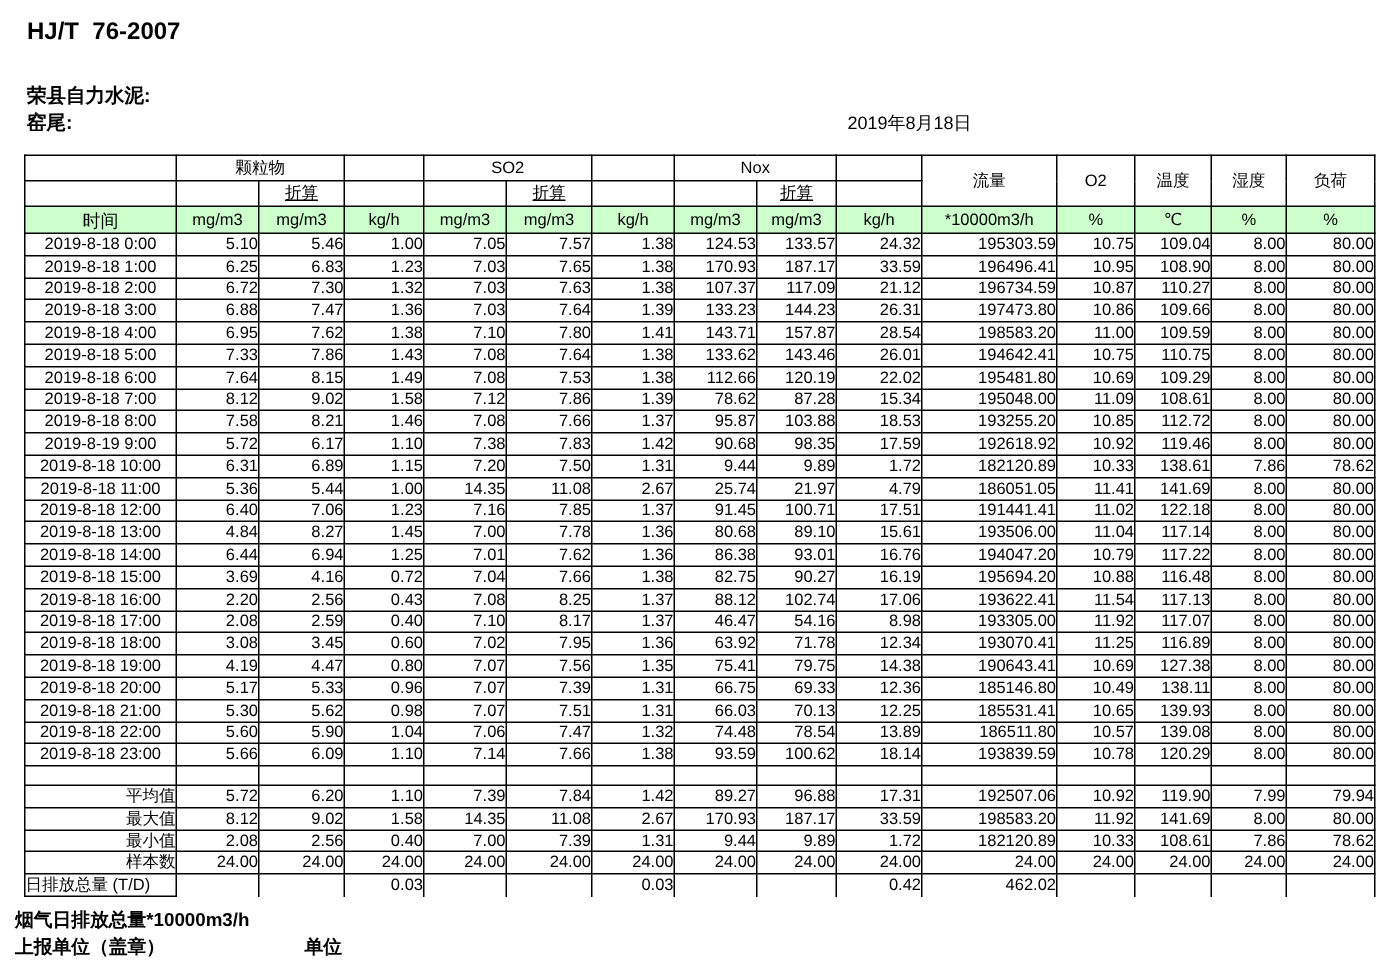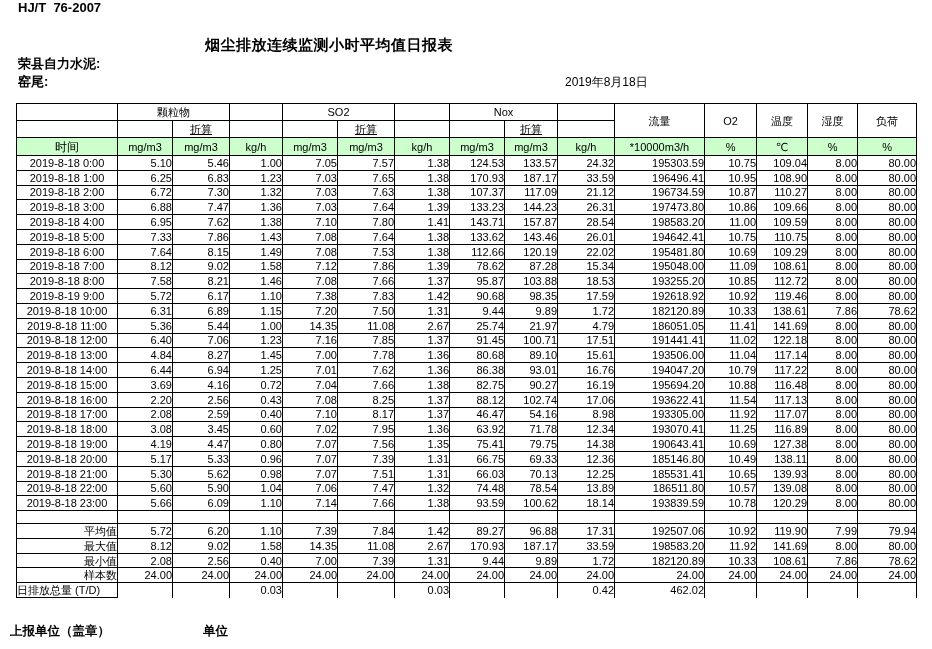--- a/index.html
+++ b/index.html
@@ -2,21 +2,21 @@
 <html><head>
 <meta charset="utf-8">
 <style>
   * { margin:0; padding:0; box-sizing:border-box; }
   html,body { background:#ffffff; }
   .page {
     position:relative; width:932px; height:649px; background:#ffffff;
     font-family:"Liberation Sans","DejaVu Sans",sans-serif; color:#000;
     overflow:hidden;
   }
-  .doc-number { position:absolute; left:18px; top:0; font-size:13px; font-weight:bold; white-space:pre; }
+  .doc-number { position:absolute; left:18px; top:13px; font-size:16px; font-weight:bold; white-space:pre; }
   .title      { position:absolute; left:205px; top:36px; font-size:15px; font-weight:bold; letter-spacing:0.5px; }
   .company    { position:absolute; left:18px; top:55px; font-size:13px; font-weight:bold; }
   .location   { position:absolute; left:18px; top:73px; font-size:13px; font-weight:bold; }
   .date       { position:absolute; left:565px; top:74px; font-size:12px; }
 
   table.report {
     position:absolute; left:16px; top:103px;
     border-collapse:collapse; table-layout:fixed; width:900px;
   }
   table.report td {
@@ -44,21 +44,20 @@
 
   .note1 { position:absolute; left:10px; top:605px; font-size:12.5px; font-weight:bold; }
   .note2 { position:absolute; left:10px; top:623px; font-size:12.5px; font-weight:bold; }
   .note3 { position:absolute; left:203px; top:623px; font-size:12.5px; font-weight:bold; }
 </style>
 </head>
 <body>
 
 <div class="page">
   <div class="doc-number">HJ/T  76-2007</div>
-  <div class="title">烟尘排放连续监测小时平均值日报表</div>
   <div class="company">荣县自力水泥:</div>
   <div class="location">窑尾:</div>
   <div class="date">2019年8月18日</div>
 
   <table class="report">
     <colgroup>
       <col style="width:101px">
         <col style="width:55px">
         <col style="width:57px">
         <col style="width:53px">
@@ -626,15 +625,16 @@
           <td class="num">0.42</td>
           <td class="num">462.02</td>
           <td class="num"></td>
           <td class="num"></td>
           <td class="num"></td>
           <td class="num"></td>
         </tr>
       </tbody>
   </table>
 
+  <div class="note1">烟气日排放总量*10000m3/h</div>
   <div class="note2">上报单位（盖章）</div>
   <div class="note3">单位</div>
 </div>
 
 </body></html>

